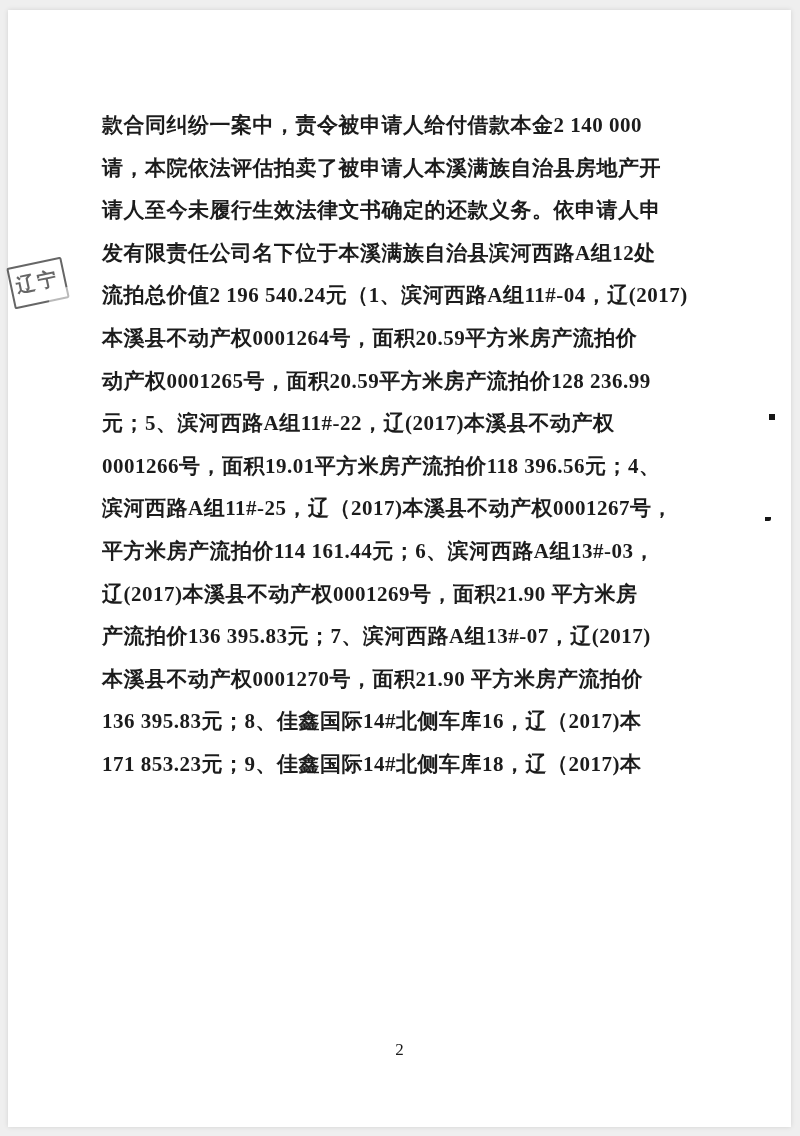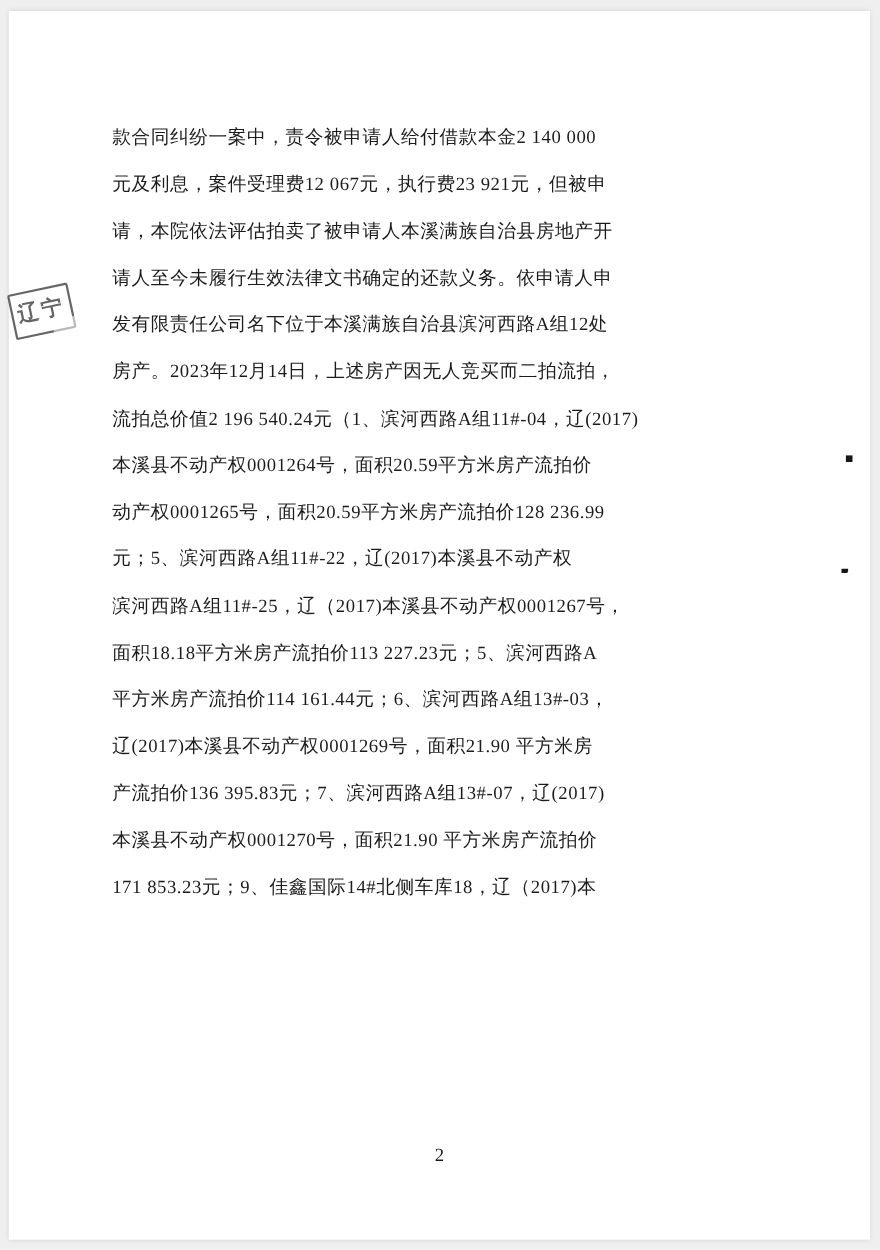--- a/index.html
+++ b/index.html
@@ -28,25 +28,25 @@
     box-shadow:0 0 5px rgba(0,0,0,0.12);
   }
   .text-block{
     position:absolute;
     left:94px;top:94px;
     width:612px;
   }
   .line{
     height:42.6px;
     line-height:42.6px;
-    font-size:17px;
+    font-size:21px;
     letter-spacing:0.5px;
     color:var(--ink);
     white-space:pre;
-    font-weight:400;
+    font-weight:700;
   }
   .stamp{
     position:absolute;
     left:2px;top:252px;
     width:56px;height:42px;
     border:2.5px solid var(--stamp);
     transform:rotate(-12deg);
     display:flex;align-items:center;justify-content:center;
     opacity:0.82;
     border-radius:2px;
@@ -87,35 +87,34 @@
 
 <div class="canvas">
   <div class="paper">
 
     <div class="stamp">
       <span class="stamp-text">辽宁</span>
     </div>
 
     <div class="text-block">
       <div class="line">款合同纠纷一案中，责令被申请人给付借款本金2 140 000</div>
-      <div class="line">元及利息，案件受理费12 067元，执行费23 921元，但被申</div>
       <div class="line">请，本院依法评估拍卖了被申请人本溪满族自治县房地产开</div>
       <div class="line">请人至今未履行生效法律文书确定的还款义务。依申请人申</div>
       <div class="line">发有限责任公司名下位于本溪满族自治县滨河西路A组12处</div>
-      <div class="line">房产。2023年12月14日，上述房产因无人竞买而二拍流拍，</div>
       <div class="line">流拍总价值2 196 540.24元（1、滨河西路A组11#-04，辽(2017)</div>
       <div class="line">本溪县不动产权0001264号，面积20.59平方米房产流拍价</div>
       <div class="line">动产权0001265号，面积20.59平方米房产流拍价128 236.99</div>
       <div class="line">元；5、滨河西路A组11#-22，辽(2017)本溪县不动产权</div>
+      <div class="line">0001266号，面积19.01平方米房产流拍价118 396.56元；4、</div>
       <div class="line">滨河西路A组11#-25，辽（2017)本溪县不动产权0001267号，</div>
-      <div class="line">面积18.18平方米房产流拍价113 227.23元；5、滨河西路A</div>
       <div class="line">平方米房产流拍价114 161.44元；6、滨河西路A组13#-03，</div>
       <div class="line">辽(2017)本溪县不动产权0001269号，面积21.90 平方米房</div>
       <div class="line">产流拍价136 395.83元；7、滨河西路A组13#-07，辽(2017)</div>
       <div class="line">本溪县不动产权0001270号，面积21.90 平方米房产流拍价</div>
+      <div class="line">136 395.83元；8、佳鑫国际14#北侧车库16，辽（2017)本</div>
       <div class="line">171 853.23元；9、佳鑫国际14#北侧车库18，辽（2017)本</div>
     </div>
 
     <div class="page-number">2</div>
 
     <div class="speck speck-1"></div>
     <div class="speck speck-2"></div>
 
   </div>
 </div>

